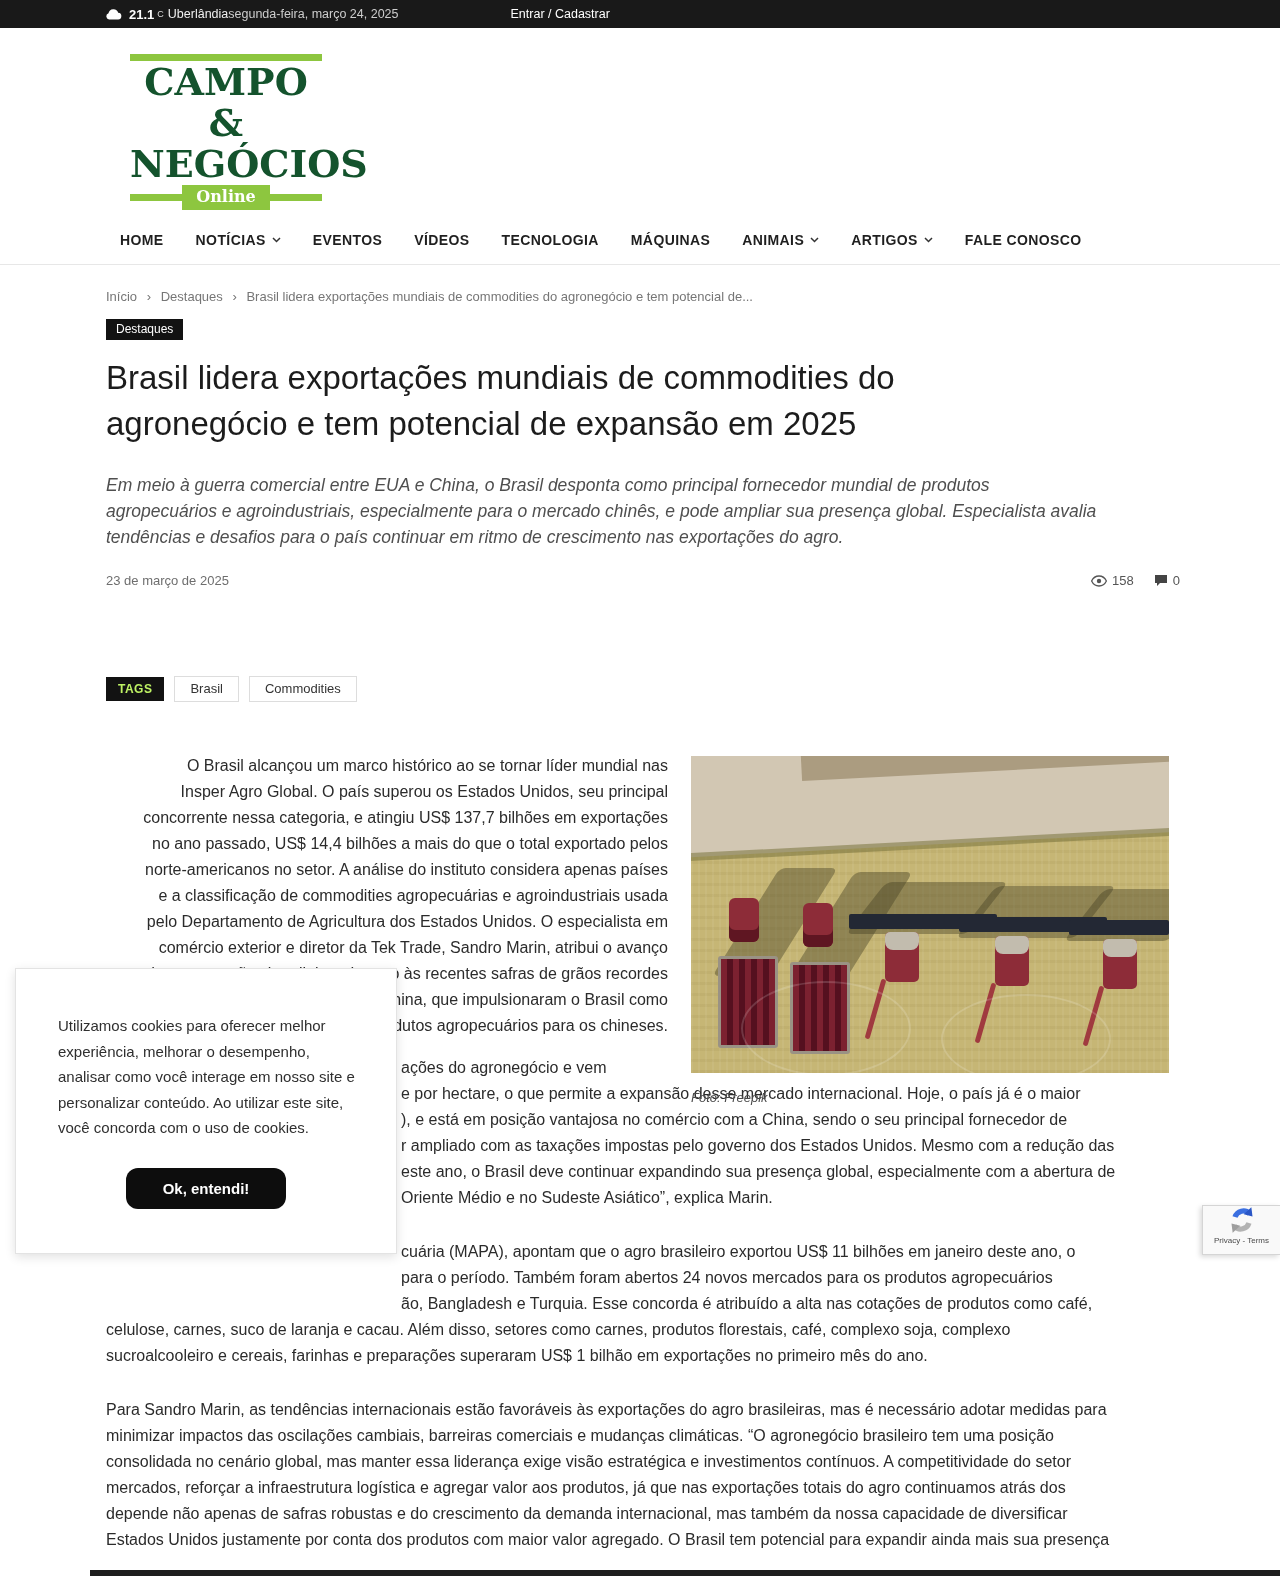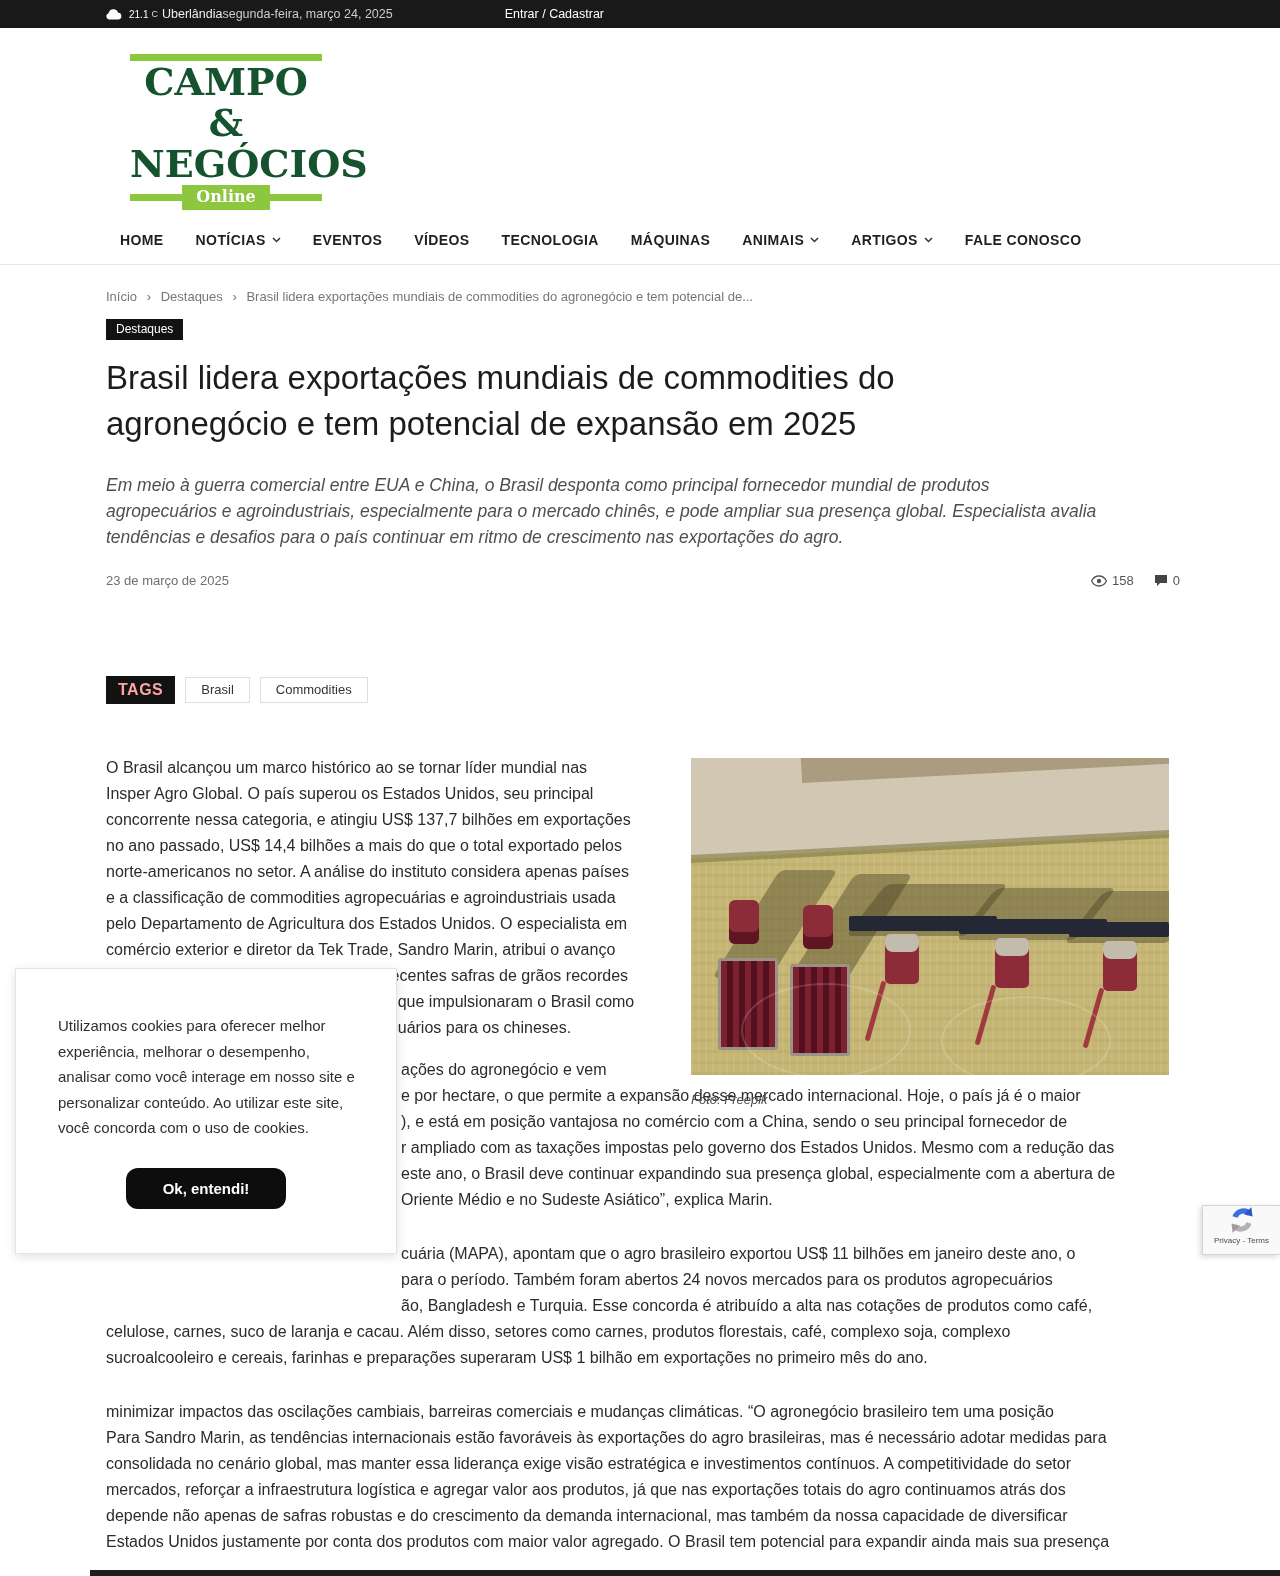--- a/index.html
+++ b/index.html
@@ -3,21 +3,21 @@
 <meta charset="utf-8">
 <style>
   * { margin:0; padding:0; box-sizing:border-box; }
   body { font-family:"Liberation Sans", sans-serif; background:#ffffff; }
   .page { position:relative; width:1280px; height:1576px; background:#fff; overflow:hidden; }
 
   
   .topbar { display:flex; align-items:center; height:28px; background:#191919; color:#e8e8e8;
             font-size:12.5px; padding-left:104px; }
   .topbar .cloud { display:inline-flex; margin-right:7px; }
-  .topbar .temp { font-weight:normal; color:#fff; font-size:10px; }
+  .topbar .temp { font-weight:bold; color:#fff; font-size:13px; }
   .topbar sup { font-size:9px; margin:0 4px 0 3px; color:#ddd; }
   .topbar .loc { color:#f0f0f0; }
   .topbar .date { color:#cdcdcd; }
   .topbar .auth { margin-left:112px; color:#fff; text-decoration:none; cursor:pointer; }
 
   
   .header { background:#fff; border-bottom:1px solid #e7e7e7; padding:26px 0 0 0; }
   .logo { margin-left:130px; width:192px; cursor:pointer; }
   .logo .bar { height:7px; background:#8dc63f; }
   .logo .l1, .logo .l2 { font-family:"DejaVu Serif", serif; font-weight:bold; color:#14532d;
@@ -45,28 +45,28 @@
   .subtitle { margin:25px 0 0 106px; font-style:italic; color:#4f4f4f; font-size:17.5px; line-height:26px; }
 
   
   .meta { display:flex; justify-content:space-between; align-items:center; margin:23px 106px 0; width:1074px; }
   .meta .mdate { font-size:13px; color:#6e6e6e; }
   .meta .stats { display:flex; align-items:center; gap:20px; }
   .meta .stat { display:inline-flex; align-items:center; gap:5px; font-size:13px; color:#555; }
 
   
   .tags { display:flex; align-items:center; margin:88px 0 0 106px; }
-  .tags .tlabel { background:#121212; color:#fca5a5; font-size:16px; font-weight:bold; padding:5px 12px; letter-spacing:.5px; }
+  .tags .tlabel { background:#121212; color:#bef264; font-size:12px; font-weight:bold; padding:5px 12px; letter-spacing:.5px; }
   .tags .chip { border:1px solid #ddd; color:#333; font-size:13px; padding:4px 15px 5px; margin-left:10px;
                 text-decoration:none; cursor:pointer; }
 
   
   .body-wrap { position:relative; margin:51px 100px 0 106px; width:1074px; font-size:16px; line-height:26px; color:#2b2b2b; }
   .pline { white-space:nowrap; }
-  .col { width:562px; }
+  .col { width:562px;text-align:right; }
   .ind { padding-left:295px; }
   .pblock { margin-top:16px; }
   .pgap  { margin-top:28px; }
 
   
   .figure { position:absolute; left:585px; top:3px; width:478px; }
   .caption { font-size:13px; font-style:italic; color:#4a4a4a; margin-top:12px; }
 
   
   .photo { position:relative; width:478px; height:317px; overflow:hidden; background:#c6b675;
@@ -269,22 +269,22 @@
 
     <div class="pgap">
       <div class="pline ind">cuária (MAPA), apontam que o agro brasileiro exportou US$ 11 bilhões em janeiro deste ano, o</div>
       <div class="pline ind">para o período. Também foram abertos 24 novos mercados para os produtos agropecuários</div>
       <div class="pline ind">ão, Bangladesh e Turquia. Esse concorda é atribuído a alta nas cotações de produtos como café,</div>
       <div class="pline">celulose, carnes, suco de laranja e cacau. Além disso, setores como carnes, produtos florestais, café, complexo soja, complexo</div>
       <div class="pline">sucroalcooleiro e cereais, farinhas e preparações superaram US$ 1 bilhão em exportações no primeiro mês do ano.</div>
     </div>
 
     <div class="pgap">
+      <div class="pline">Para Sandro Marin, as tendências internacionais estão favoráveis às exportações do agro brasileiras, mas é necessário adotar medidas para</div>
       <div class="pline">minimizar impactos das oscilações cambiais, barreiras comerciais e mudanças climáticas. “O agronegócio brasileiro tem uma posição</div>
-      <div class="pline">Para Sandro Marin, as tendências internacionais estão favoráveis às exportações do agro brasileiras, mas é necessário adotar medidas para</div>
       <div class="pline">consolidada no cenário global, mas manter essa liderança exige visão estratégica e investimentos contínuos. A competitividade do setor</div>
       <div class="pline">mercados, reforçar a infraestrutura logística e agregar valor aos produtos, já que nas exportações totais do agro continuamos atrás dos</div>
       <div class="pline">depende não apenas de safras robustas e do crescimento da demanda internacional, mas também da nossa capacidade de diversificar</div>
       <div class="pline">Estados Unidos justamente por conta dos produtos com maior valor agregado. O Brasil tem potencial para expandir ainda mais sua presença</div>
 
     </div>
   </div>
 
   
   <div class="cookie">

